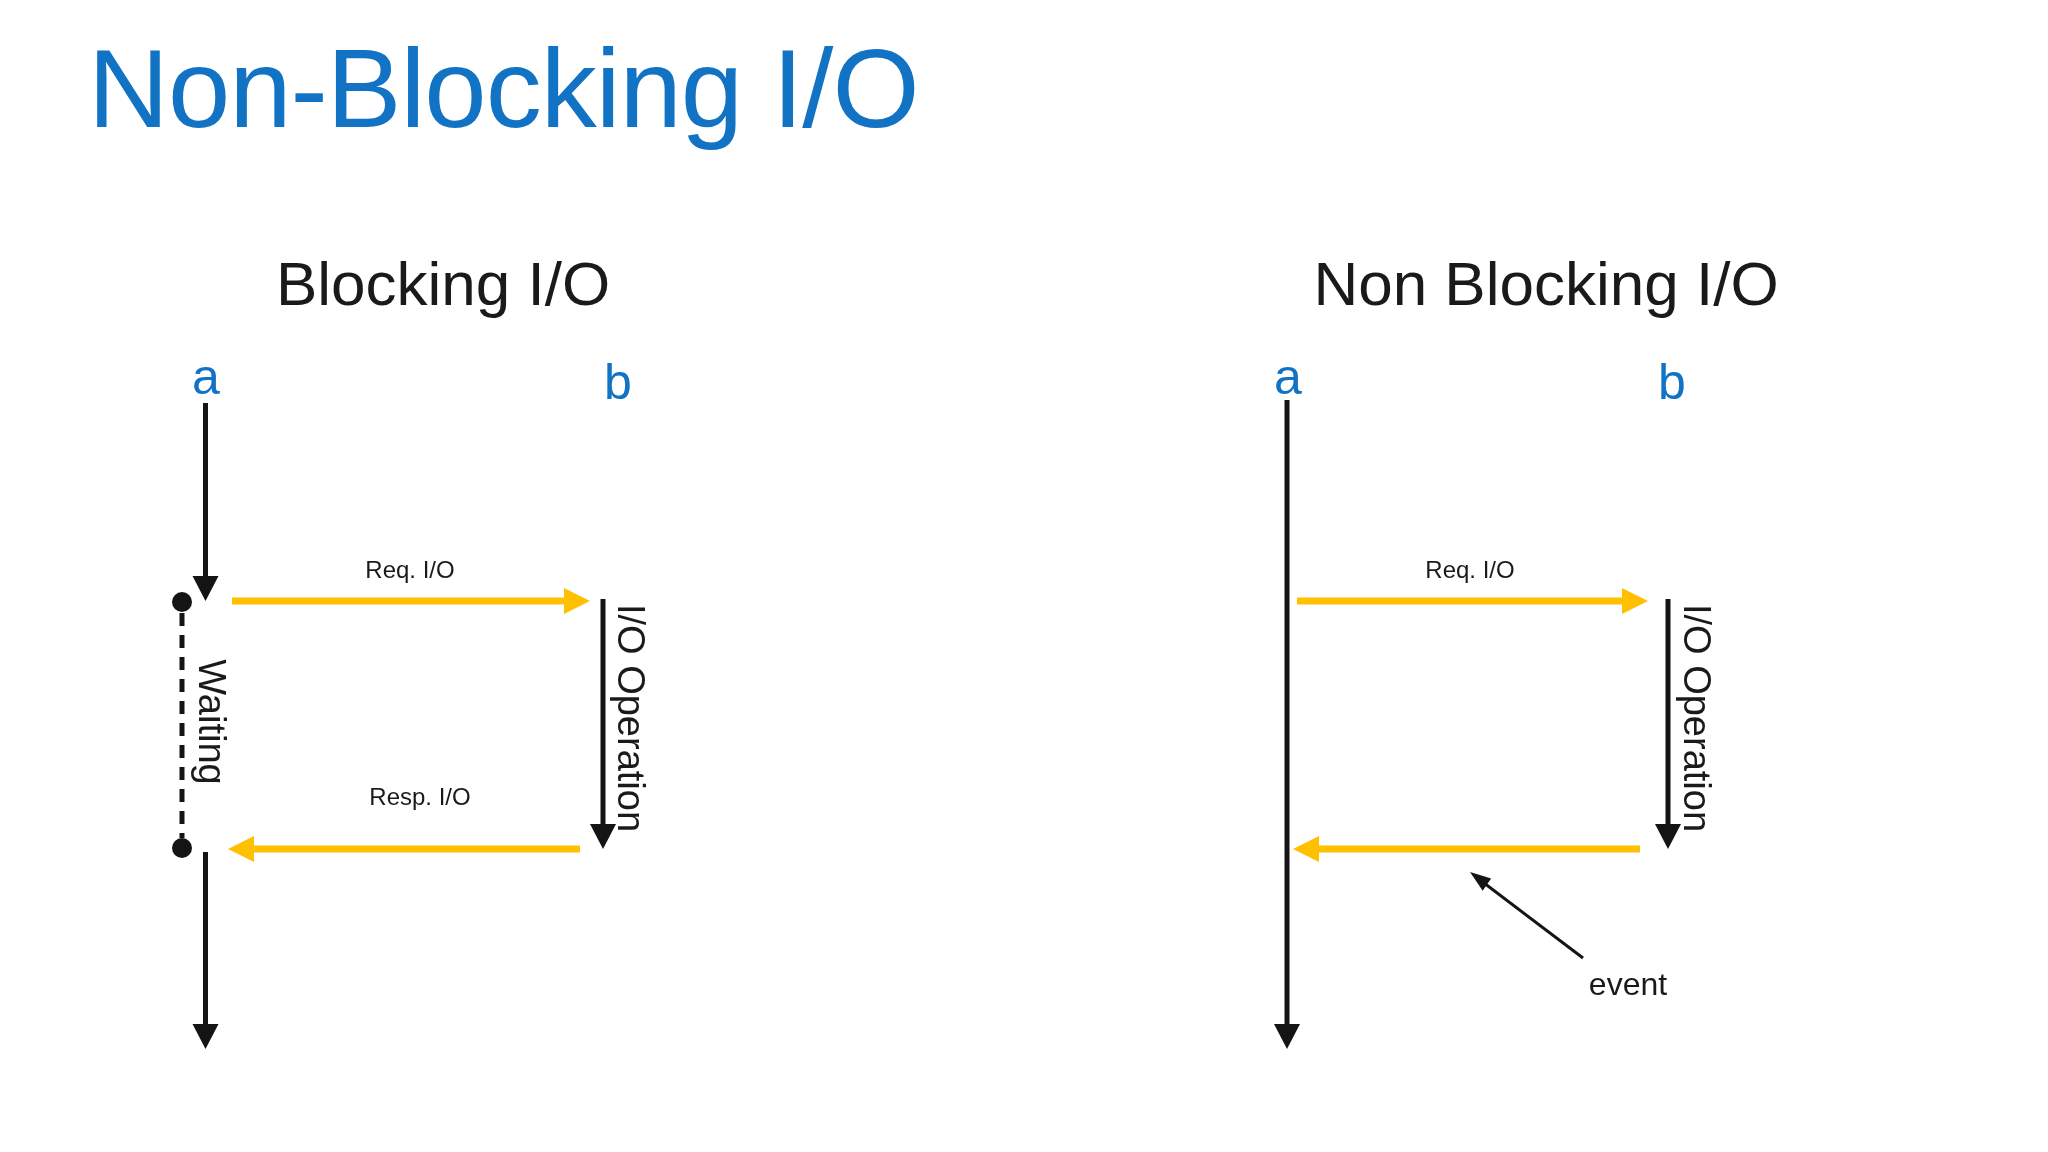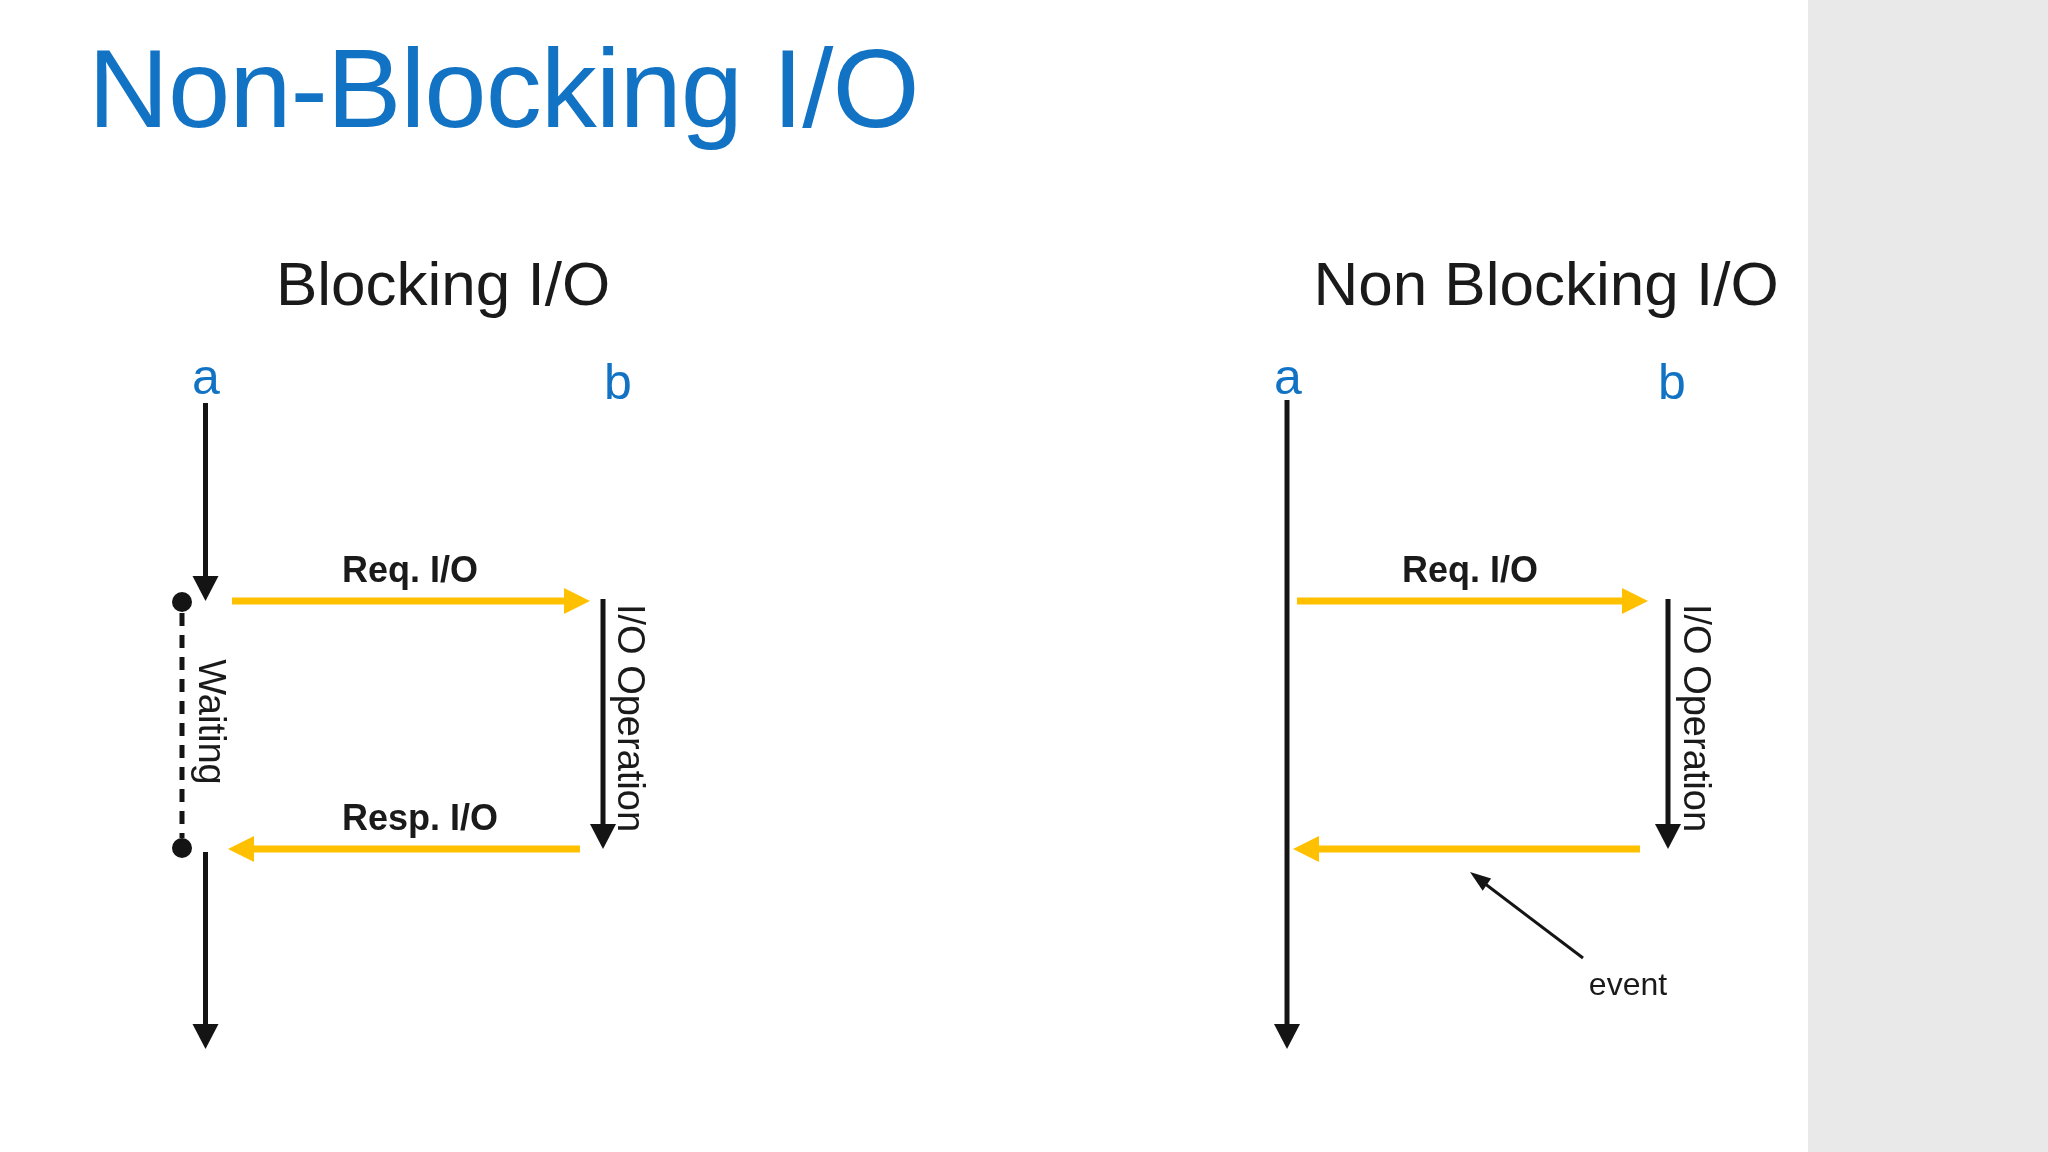--- a/index.html
+++ b/index.html
@@ -4,21 +4,21 @@
 <style>
   :root{
     --accent-blue:#1273C4;
     --arrow-yellow:#FFC000;
     --line-black:#141414;
     --bg:#FFFFFF;
   }
   html,body{margin:0;padding:0;background:#e9e9e9;}
   .slide{
     position:relative;
-    width:1808px;height:1152px;
+    width:2048px;height:1152px;
     background:var(--bg);
     overflow:hidden;
     font-family:"Liberation Sans","DejaVu Sans",sans-serif;
     color:var(--line-black);
   }
   .slide-title{
     position:absolute;left:88px;top:24px;
     font-size:112px;font-weight:300;letter-spacing:-1px;
     color:var(--accent-blue);
     white-space:nowrap;
@@ -33,21 +33,21 @@
   .heading-right{left:1546px;top:248px;}
   .actor-label{
     position:absolute;
     font-size:50px;font-weight:400;
     color:var(--accent-blue);
     transform:translate(-50%,-50%);
     line-height:1;
   }
   .msg-label{
     position:absolute;
-    font-size:36px;font-weight:700;color:#1a1a1a;
+    font-size:24px;font-weight:400;color:#1a1a1a;
     transform:translate(-50%,-50%);
     white-space:nowrap;
     line-height:1;
   }
   .vertical-label{
     position:absolute;
     font-size:38px;font-weight:400;color:#1a1a1a;
     writing-mode:vertical-rl;
     transform:translate(-50%,-50%);
     white-space:nowrap;
@@ -77,21 +77,21 @@
 
   <div class="diagram-heading heading-right">Non Blocking I/O</div>
   <div class="diagram-heading heading-left">Blocking I/O</div>
 
   <div class="actor-label" style="left:206px;top:377px;">a</div>
   <div class="actor-label" style="left:618px;top:382px;">b</div>
   <div class="actor-label" style="left:1288px;top:377px;">a</div>
   <div class="actor-label" style="left:1672px;top:382px;">b</div>
 
   <div class="msg-label" style="left:410px;top:570px;">Req. I/O</div>
-  <div class="msg-label" style="left:420px;top:818px;">Resp. I/O</div>
+  <div class="msg-label" style="left:420px;top:797px;">Resp. I/O</div>
   <div class="msg-label" style="left:1470px;top:570px;">Req. I/O</div>
 
   <div class="vertical-label" style="left:212px;top:722px;">Waiting</div>
   <div class="vertical-label" style="left:631px;top:718px;">I/O Operation</div>
   <div class="vertical-label" style="left:1697px;top:718px;">I/O Operation</div>
 
   <div class="event-label" style="left:1628px;top:984px;">event</div>
 
   <svg class="diagram-canvas" width="2048" height="1152" viewBox="0 0 2048 1152">
 

